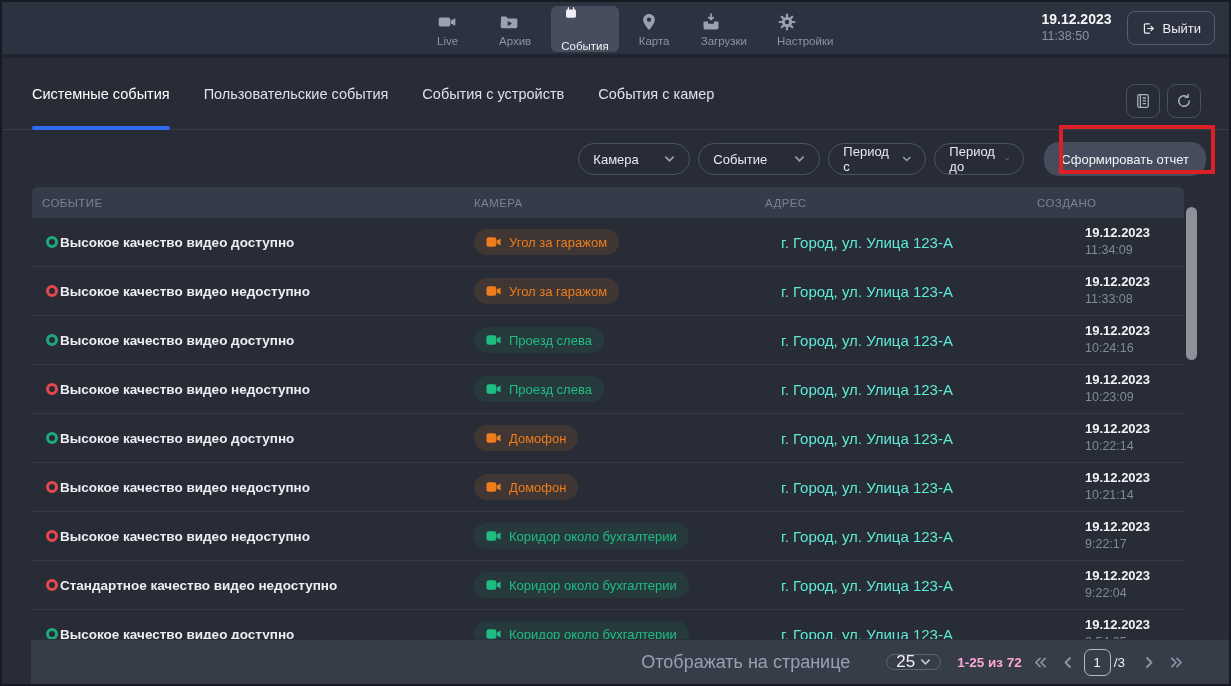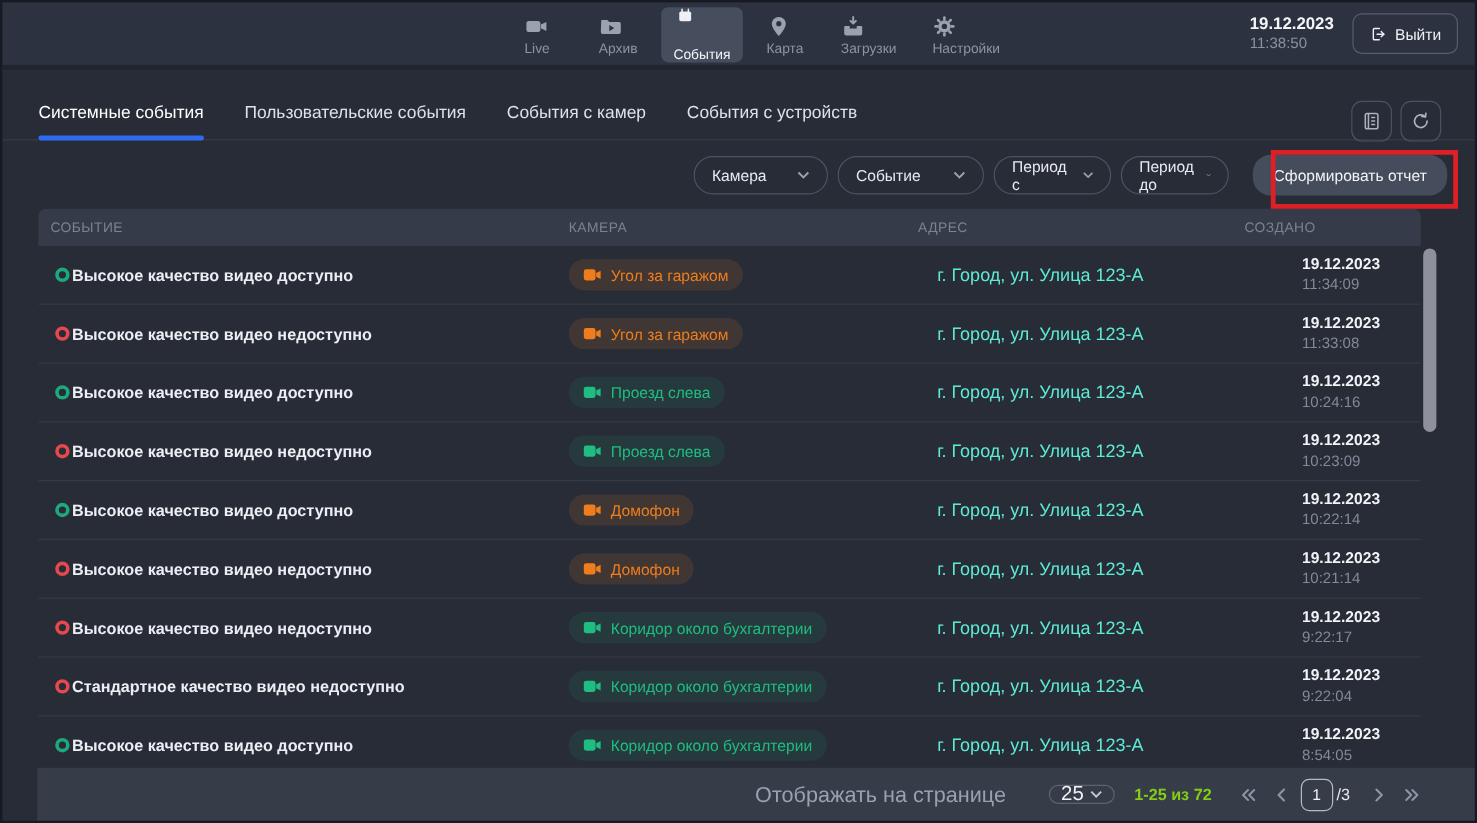--- a/index.html
+++ b/index.html
@@ -25,21 +25,21 @@
   .clock { line-height:1.25; }
   .clock .d { font-size:14px; font-weight:bold; color:#f4f5f8; }
   .clock .t { font-size:12.5px; color:#8a92a3; }
   .logout-btn { display:flex; align-items:center; gap:7px; height:34px; padding:0 13px;
     border:1px solid #565d6c; border-radius:8px; background:transparent; color:#eef0f4;
     font-size:13px; font-family:inherit; cursor:pointer; }
   .logout-btn svg { width:15px; height:15px; }
   .bar-gap { height:4px; background:#20242e; }
   
   .tabs-row { position:relative; padding:28px 30px 0; border-bottom:1px solid #363c49; display:flex; gap:34px; }
-  .tab { position:relative; padding-bottom:14px; font-size:14.5px; color:#dde1e9; cursor:pointer; white-space:nowrap; }
+  .tab { position:relative; padding-bottom:27px; font-size:14.5px; color:#dde1e9; cursor:pointer; white-space:nowrap; }
   .tab.active { color:#ffffff; }
   .tab.active::after { content:""; position:absolute; left:0; right:0; bottom:-1px; height:4px;
     border-radius:3px; background:var(--accent,#2e6bf2); }
   .tab-tools { position:absolute; right:28px; top:26px; display:flex; gap:7px; }
   .tool-btn { width:34px; height:34px; border:1px solid #4a5160; border-radius:9px; background:transparent;
     color:#aab1bf; display:flex; align-items:center; justify-content:center; cursor:pointer; }
   .tool-btn svg { width:18px; height:18px; }
   
   .filter-row { display:flex; justify-content:flex-end; align-items:center; gap:8px; margin:12px 23px 0; height:34px; }
   .pill { height:32px; border:1px solid #4b5261; border-radius:17px; background:transparent;
@@ -77,21 +77,21 @@
   .scroll-thumb { position:absolute; left:1184px; top:205px; width:11px; height:153px;
     background:#8e9199; border-radius:6px; cursor:grab; z-index:40; }
   
   .bottom-bar { position:absolute; left:29px; right:0; bottom:0; height:45px; background:#373c49;
     border-top:1px solid #2a2e39; display:flex; align-items:center; justify-content:flex-end; padding-right:42px; z-index:30; }
   .pp-label { color:#99a1b0; font-size:18px; margin-right:16px;text-align:center; }
   .pp-select { height:16px; min-width:50px; border:1px solid #5c6373; border-radius:9px; background:transparent;
     display:flex; align-items:center; justify-content:center; gap:5px; padding:0 9px;
     color:#f0f2f6; font-size:17px; cursor:pointer; margin-right:16px;margin-left:20px; }
   .pp-select svg { width:11px; height:8px; color:#c3c8d2; }
-  .pp-range { color:#84cc16; font-size:13.5px; font-weight:bold; margin-right:20px; }
+  .pp-range { color:#f9a8d4; font-size:13.5px; font-weight:bold; margin-right:8px; }
   .pg-btn { background:none; border:none; color:#8d95a4; display:flex; align-items:center; cursor:pointer; padding:4px; }
   .pg-btn svg { width:13px; height:13px; }
   .pg-btn.single svg { width:9px; height:13px; }
   .pg-gap { width:8px; }
   .page-box { width:27px; height:27px; border:1.5px solid #b4bac6; border-radius:7px; background:transparent;
     color:#f4f5f8; font-size:13px; display:flex; align-items:center; justify-content:center; margin:0 3px 0 8px; cursor:pointer; }
   .page-of { color:#e8ebf0; font-size:13.5px; margin-right:8px; }
 </style>
 </head>
 <body>
@@ -166,22 +166,22 @@
         </svg>
       <span>Выйти</span>
     </button>
   </div>
 </div>
 <div class="bar-gap"></div>
 
 <div class="tabs-row">
   <div class="tab active">Системные события</div>
   <div class="tab">Пользовательские события</div>
+  <div class="tab">События с устройств</div>
   <div class="tab">События с камер</div>
-  <div class="tab">События с устройств</div>
   <div class="tab-tools">
     <button class="tool-btn">
       <svg viewBox="0 0 24 24" fill="none" stroke="currentColor" stroke-width="1.7" stroke-linejoin="round">
           <rect x="5" y="3.5" width="14" height="17" rx="2"></rect>
           <path d="M8.5 3.5v17"></path>
           <path d="M11.5 8h4.5M11.5 11.8h4.5M11.5 15.6h4.5"></path>
         </svg>
     </button>
     <button class="tool-btn">
       <svg viewBox="0 0 24 24" fill="none" stroke="currentColor" stroke-width="1.9" stroke-linecap="round" stroke-linejoin="round">

